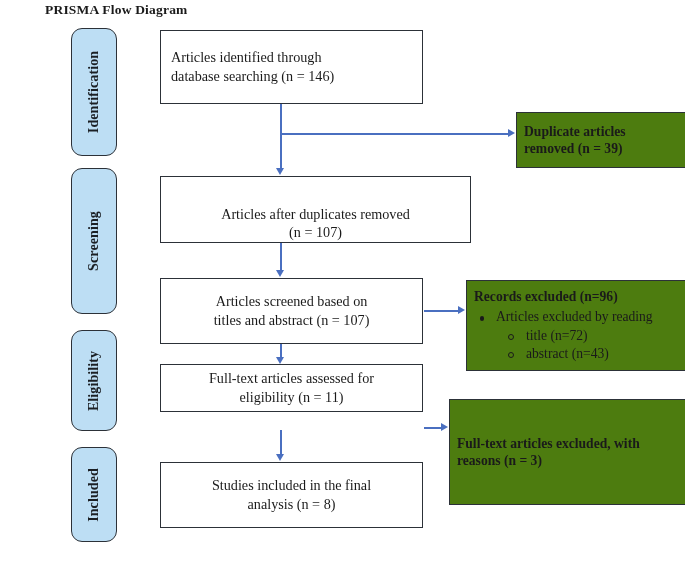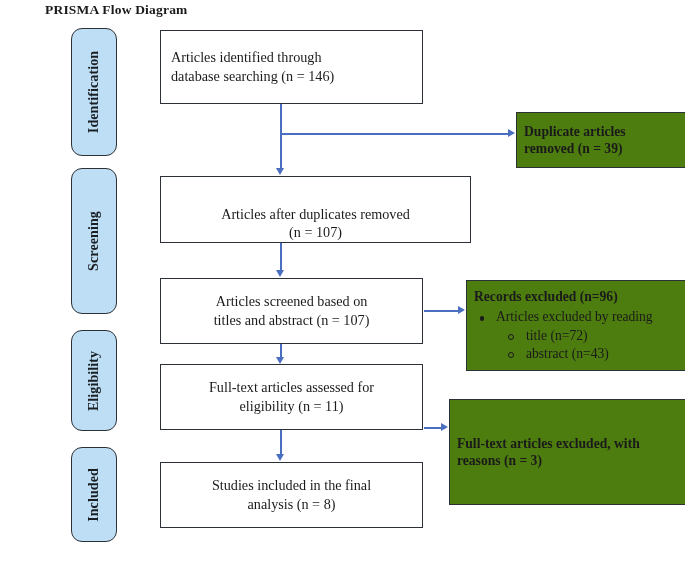--- a/index.html
+++ b/index.html
@@ -162,21 +162,21 @@
   <div class="box" style="left:122px;top:176px;width:311px;height:67px;justify-content:flex-end;">
     <div class="box-text center">Articles after duplicates removed
 (n = 107)</div>
   </div>
 
   <div class="box" style="left:122px;top:278px;width:263px;height:66px;">
     <div class="box-text center">Articles screened based on
 titles and abstract (n = 107)</div>
   </div>
 
-  <div class="box" style="left:122px;top:364px;width:263px;height:66px;">
+  <div class="box" style="left:122px;top:364px;width:263px;height:48px;">
     <div class="box-text center">Full-text articles assessed for
 eligibility (n = 11)</div>
   </div>
 
   <div class="box" style="left:122px;top:462px;width:263px;height:66px;">
     <div class="box-text center">Studies included in the final
 analysis (n = 8)</div>
   </div>
 
   <div class="rbox" style="left:478px;top:112px;width:191px;height:56px;">

